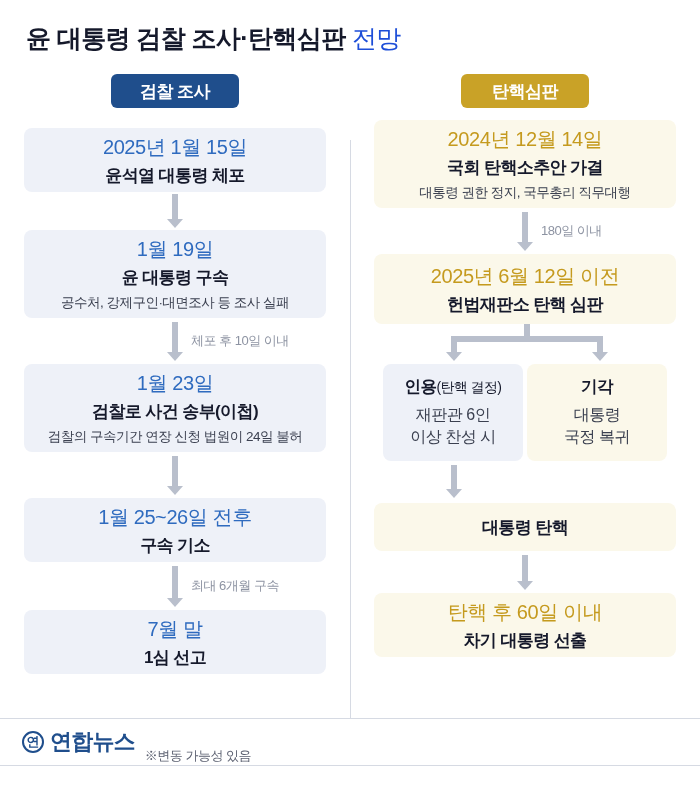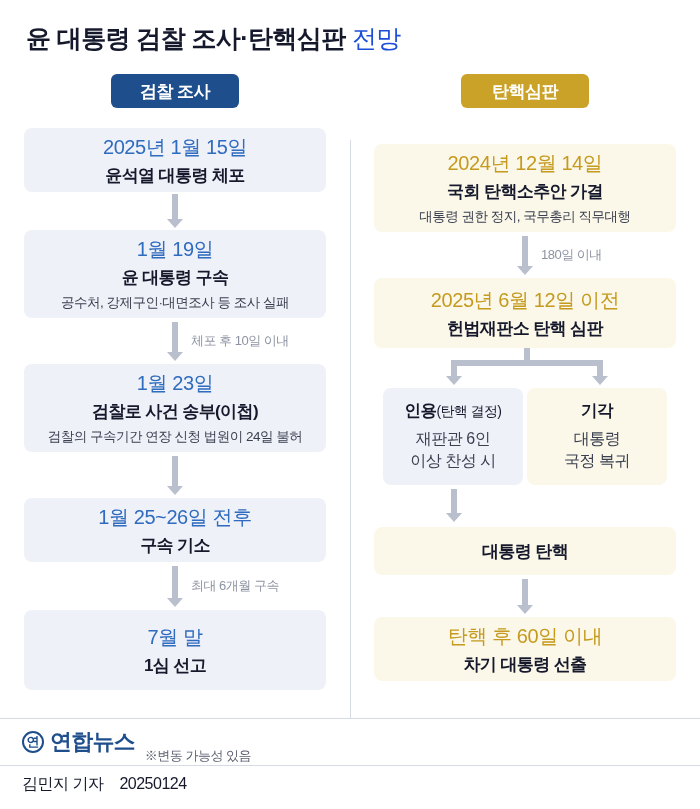--- a/index.html
+++ b/index.html
@@ -281,32 +281,32 @@
       </div>
 
       <div class="arrow-wrap" style="height:48px;">
         <div class="arrow">
             <div class="shaft" style="height:32px;"></div>
             <div class="head"></div>
           </div>
         <div class="arrow-label">최대 6개월 구속</div>
       </div>
 
-      <div class="box box-blue" style="width:302px;height:80px;">
+      <div class="box box-blue" style="width:302px;height:64px;">
         <div class="date date-blue">7월 말</div>
         <div class="headline">1심 선고</div>
       </div>
 
     </div>
 
     <div class="col">
 
       <div class="col-head head-court">탄핵심판</div>
 
-      <div class="box box-cream" style="width:302px;height:88px;margin-top:36px;">
+      <div class="box box-cream" style="width:302px;height:88px;margin-top:12px;">
         <div class="date date-gold">2024년 12월 14일</div>
         <div class="headline">국회 탄핵소추안 가결</div>
         <div class="sub">대통령 권한 정지, 국무총리 직무대행</div>
       </div>
 
       <div class="arrow-wrap" style="height:46px;">
         <div class="arrow">
             <div class="shaft" style="height:30px;"></div>
             <div class="head"></div>
           </div>
@@ -371,18 +371,14 @@
   <div class="footer-rule"></div>
   <div class="footer">
     <div class="logo">
       <div class="logo-mark">연</div>
       <div class="logo-text">연합뉴스</div>
     </div>
     <div class="footer-note">※변동 가능성 있음</div>
   </div>
 
   <div class="byline-rule"></div>
-  <div class="byline">
-    <span>김민지 기자</span>
-    <span class="date-txt">20250124</span>
-  </div>
 
 </div>
 
 </body></html>

